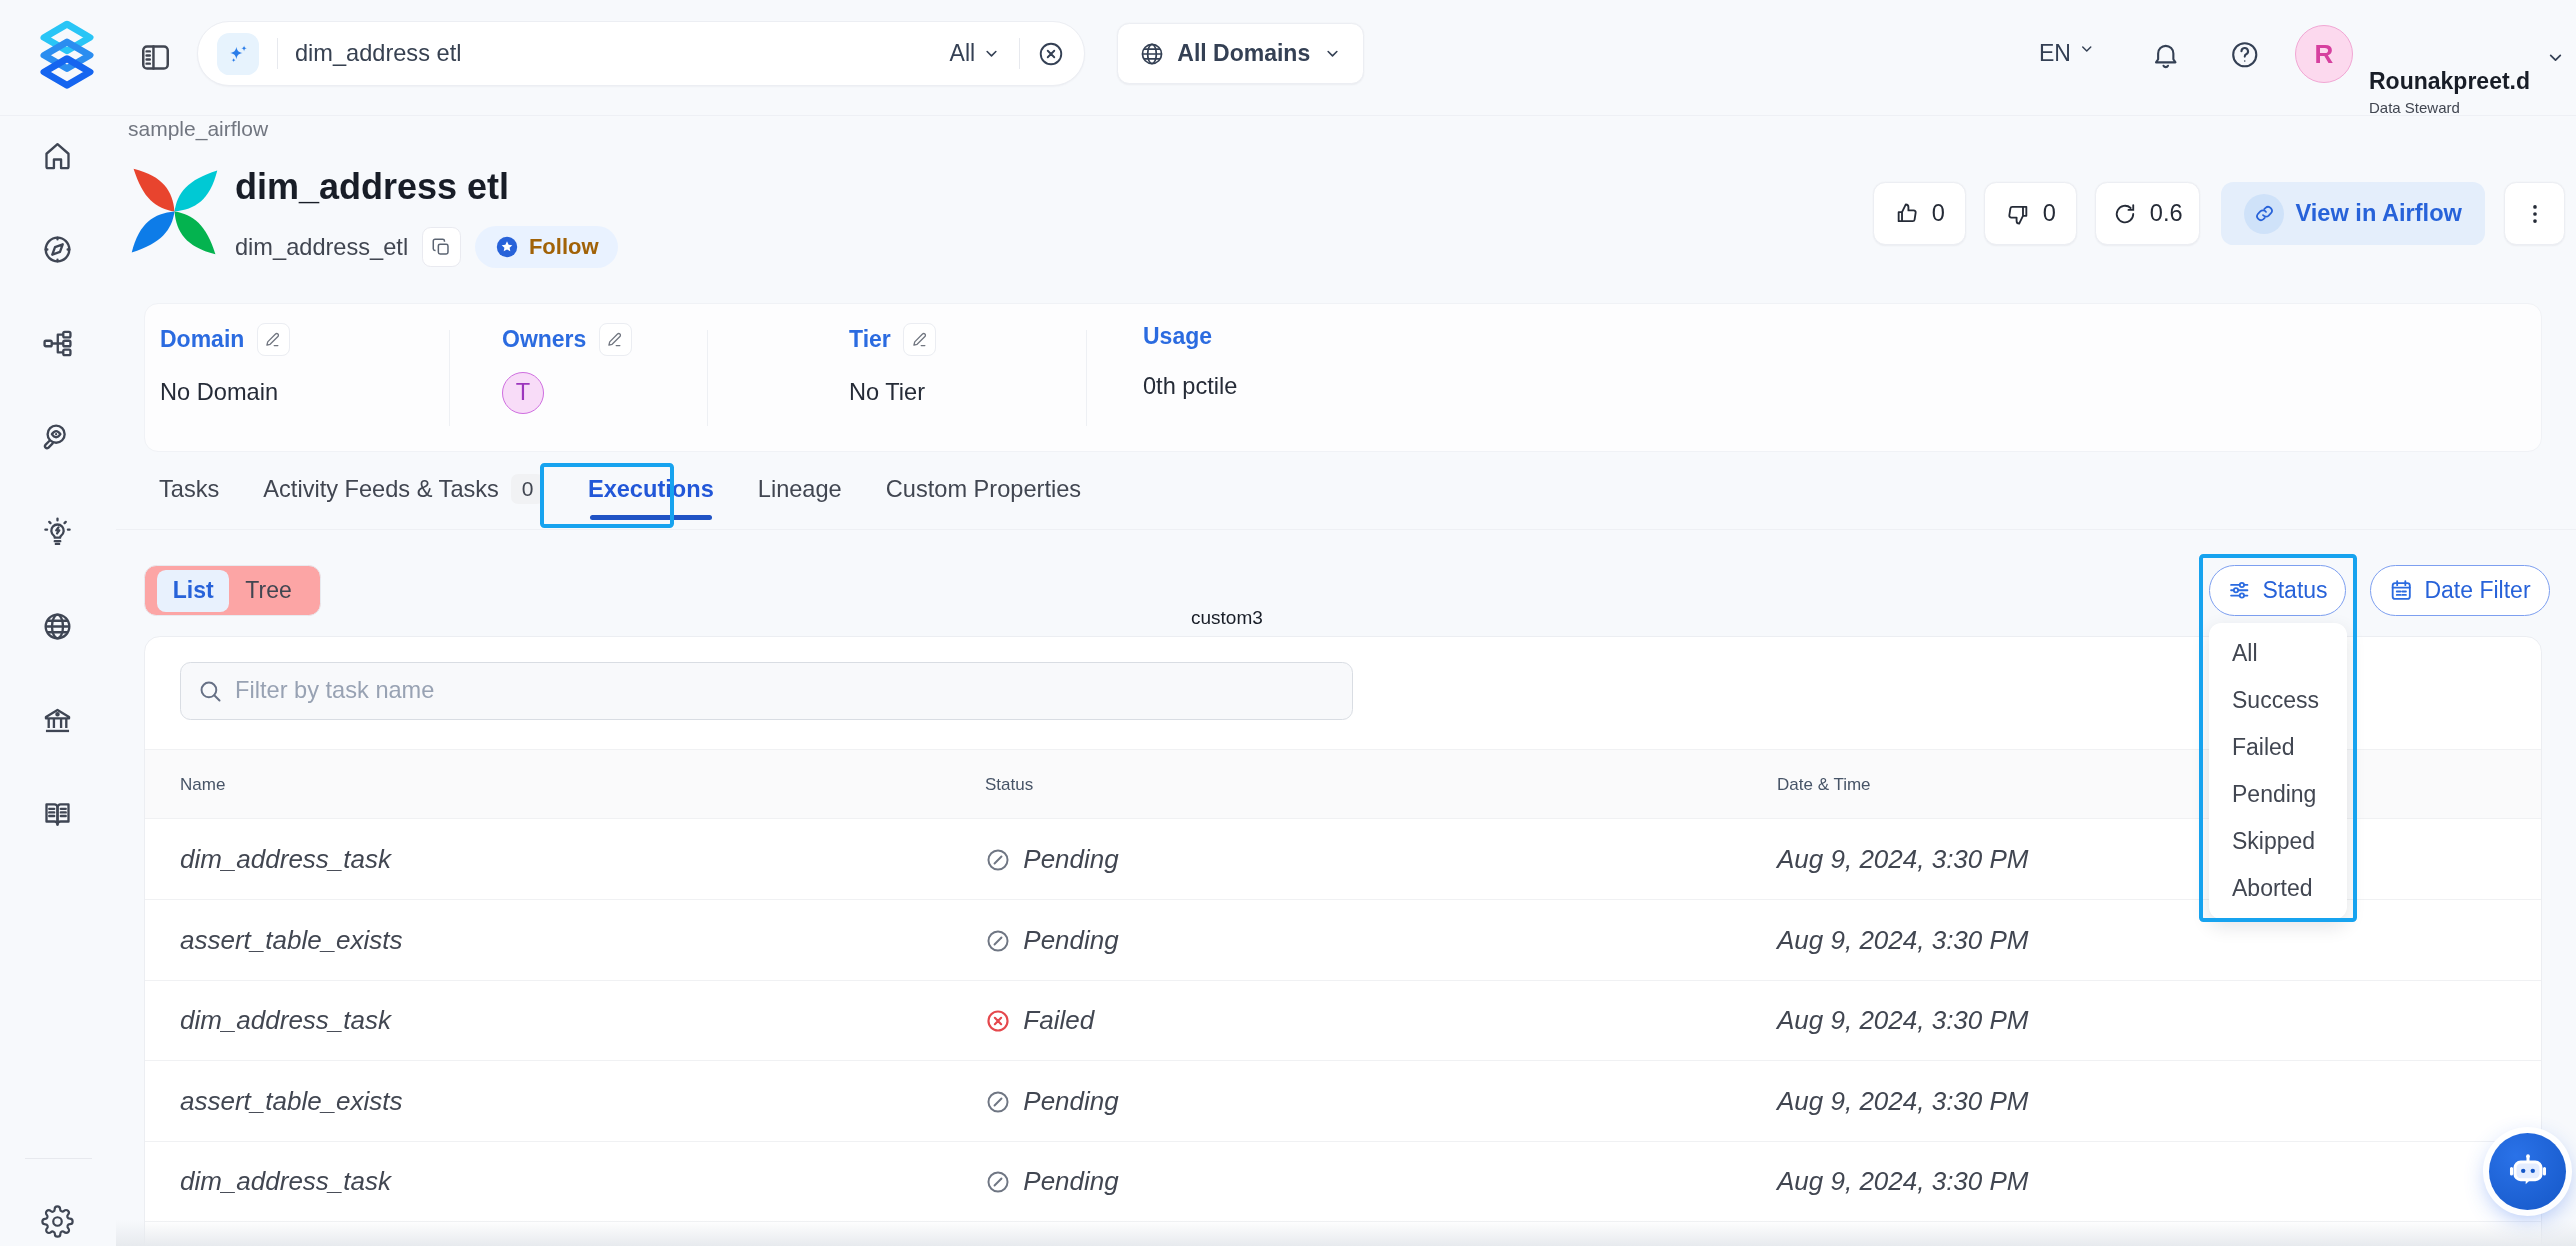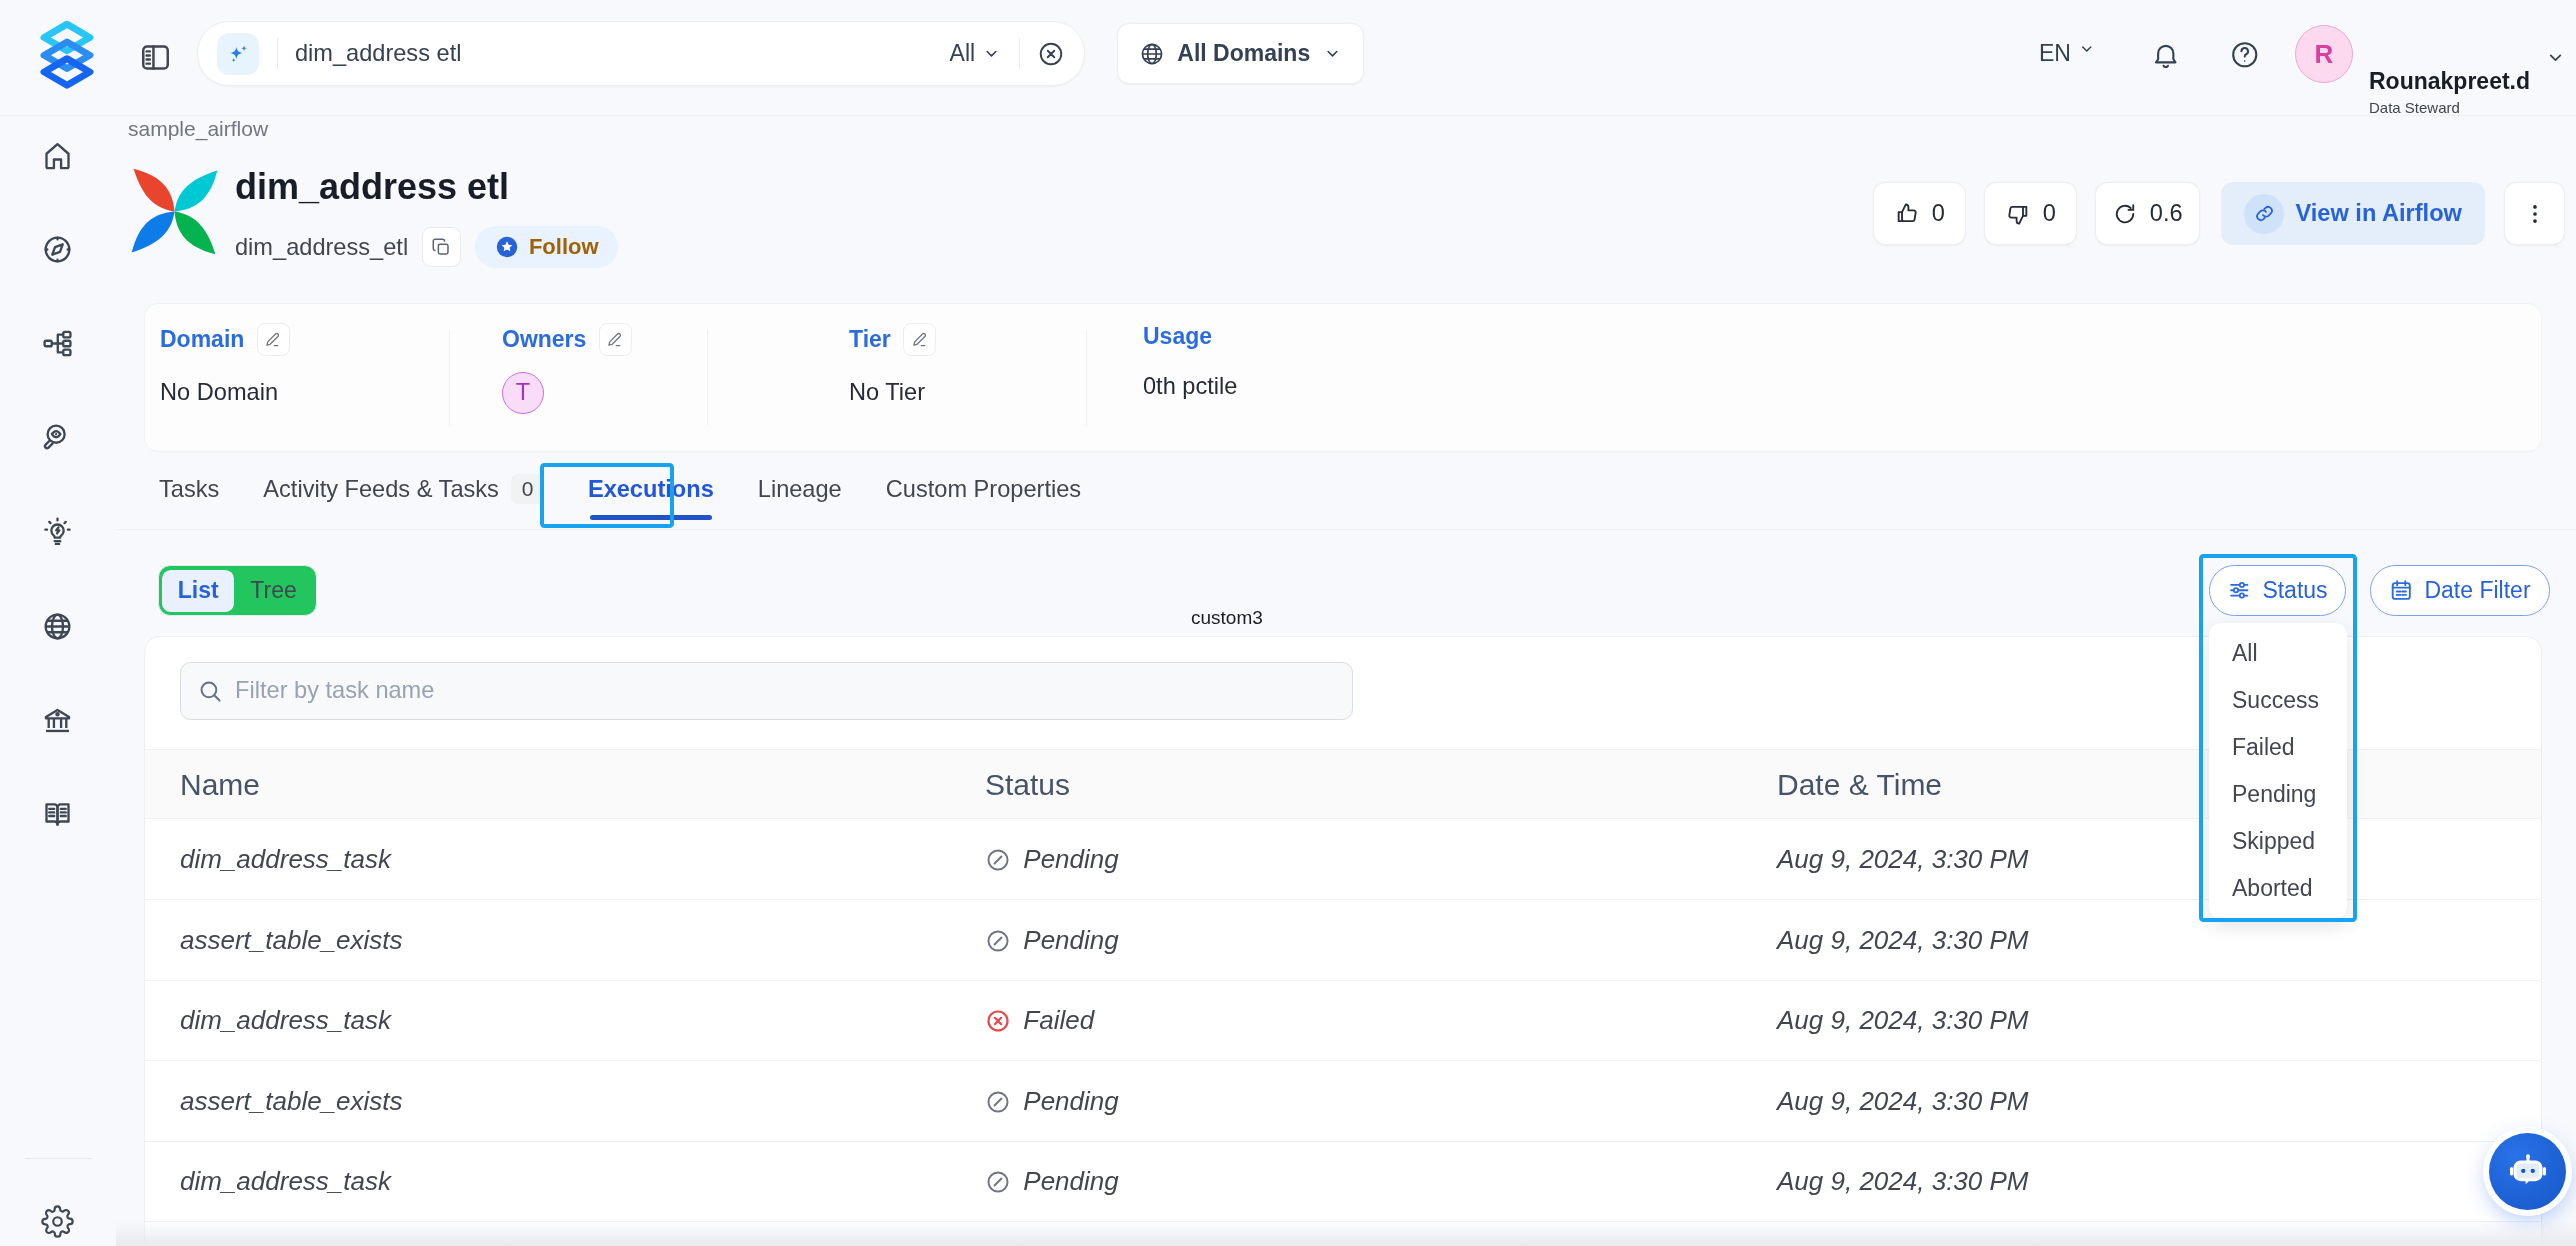--- a/index.html
+++ b/index.html
@@ -50,36 +50,36 @@
 
   
   .tabs { position:absolute; left:159px; top:462px; height:54px; display:flex; align-items:center; gap:44px; font-size:23.6px; color:#414651; z-index:2; }
   .tab { position:relative; height:54px; display:flex; align-items:center; gap:12.3px; cursor:pointer; }
   .tab.active { color:#2257d8; font-weight:bold; }
   .tab.active::after { content:""; position:absolute; left:1.8px; right:1.8px; bottom:-3.5px; height:4.4px; background:#2053c5; border-radius:2.6px; }
   .tab-badge { background:#f1f2f4; border-radius:7px; padding:2.6px 10.5px; font-size:21px; color:#414651; font-weight:normal; }
   .tabs-sep { position:absolute; left:116px; right:0; top:529px; height:0.9px; background:#eef0f4; }
 
   
-  .toggle { position:absolute; left:158px; top:565px; height:51px; background:#22c55e; border:0.9px solid #e8eaef; border-radius:12.3px; display:flex; align-items:center; padding:3px; z-index:2; }
+  .toggle { position:absolute; left:144px; top:565px; height:51px; background:#fca5a5; border:0.9px solid #e8eaef; border-radius:12.3px; display:flex; align-items:center; padding:12px; z-index:2; }
   .seg { height:42px; min-width:70px; padding:0 15.8px; display:flex; align-items:center; justify-content:center; font-size:23px; border-radius:8.8px; color:#414651; }
   .seg.on { background:#e8f1fd; color:#2762d9; font-weight:bold; }
   .custom3 { position:absolute; left:1191px; top:607px; font-size:19px; color:#181d27; z-index:3; }
   .outline-btn { height:51px; background:#fff; border:0.9px solid #7d9ff0; border-radius:25.4px; display:flex; align-items:center; justify-content:center; gap:10.5px; font-size:23px; color:#2762d9; z-index:7; }
   .hilite { position:absolute; border:4.4px solid #17a3ef; border-radius:4.4px; background:transparent; pointer-events:none; z-index:8; }
   .dropdown { position:absolute; left:2209px; top:623px; width:138px; background:#fff; border-radius:12.3px; box-shadow:0 7px 19px rgba(16,24,40,.12); padding:7px 0; z-index:7; }
   .dd-item { height:47px; display:flex; align-items:center; padding:0 23px; font-size:23px; color:#414651; }
 
   
   .card { position:absolute; left:144px; top:636px; width:2398px; height:613px; background:#fff; border:0.9px solid #eceef2; border-radius:15.8px 15.8px 0 0; z-index:1; }
   .filter-wrap { position:absolute; left:35px; top:24.5px; width:1173px; height:58px; background:#f8f9fb; border:0.9px solid #d9dde3; border-radius:10.5px; display:flex; align-items:center; padding:0 15.8px; gap:12.3px; }
   .filter-wrap input { border:none; outline:none; background:transparent; flex:1; font-size:23.6px; font-family:"Liberation Sans",sans-serif; color:#374151; }
   .filter-wrap input::placeholder { color:#98a2b3; }
   .thead { position:absolute; left:0; top:112px; width:100%; height:70px; background:#fafafb; border-top:0.9px solid #f0f1f3; border-bottom:0.9px solid #f0f1f3; }
-  .th { position:absolute; top:0; height:70px; display:flex; align-items:center; font-size:30px; color:#475467; }
+  .th { position:absolute; top:0; height:70px; display:flex; align-items:center; font-size:17px; color:#475467; }
   .trow { position:absolute; left:0; width:100%; height:81px; border-bottom:0.9px solid #f0f1f3; }
   .td { position:absolute; top:0; height:81px; display:flex; align-items:center; font-size:26px; color:#414651; gap:12.3px;font-style:italic; }
   .c-name { left:35px; } .c-status { left:840px; } .c-date { left:1632px; }
 
   .bottom-fade { position:absolute; left:116px; right:0; bottom:0; height:26px; background:linear-gradient(to bottom, rgba(233,236,241,0), #e7eaee); z-index:4; }
 
   
   .bot-btn { position:absolute; left:2489px; top:1133px; width:77px; height:77px; border-radius:50%; background:radial-gradient(circle at 35% 30%, #2a72e8, #1557c7); display:flex; align-items:center; justify-content:center; box-shadow:0 0 0 6.1px rgba(255,255,255,.95), 0 7px 23px rgba(37,99,235,.45); z-index:20; }
 </style>
 </head>

